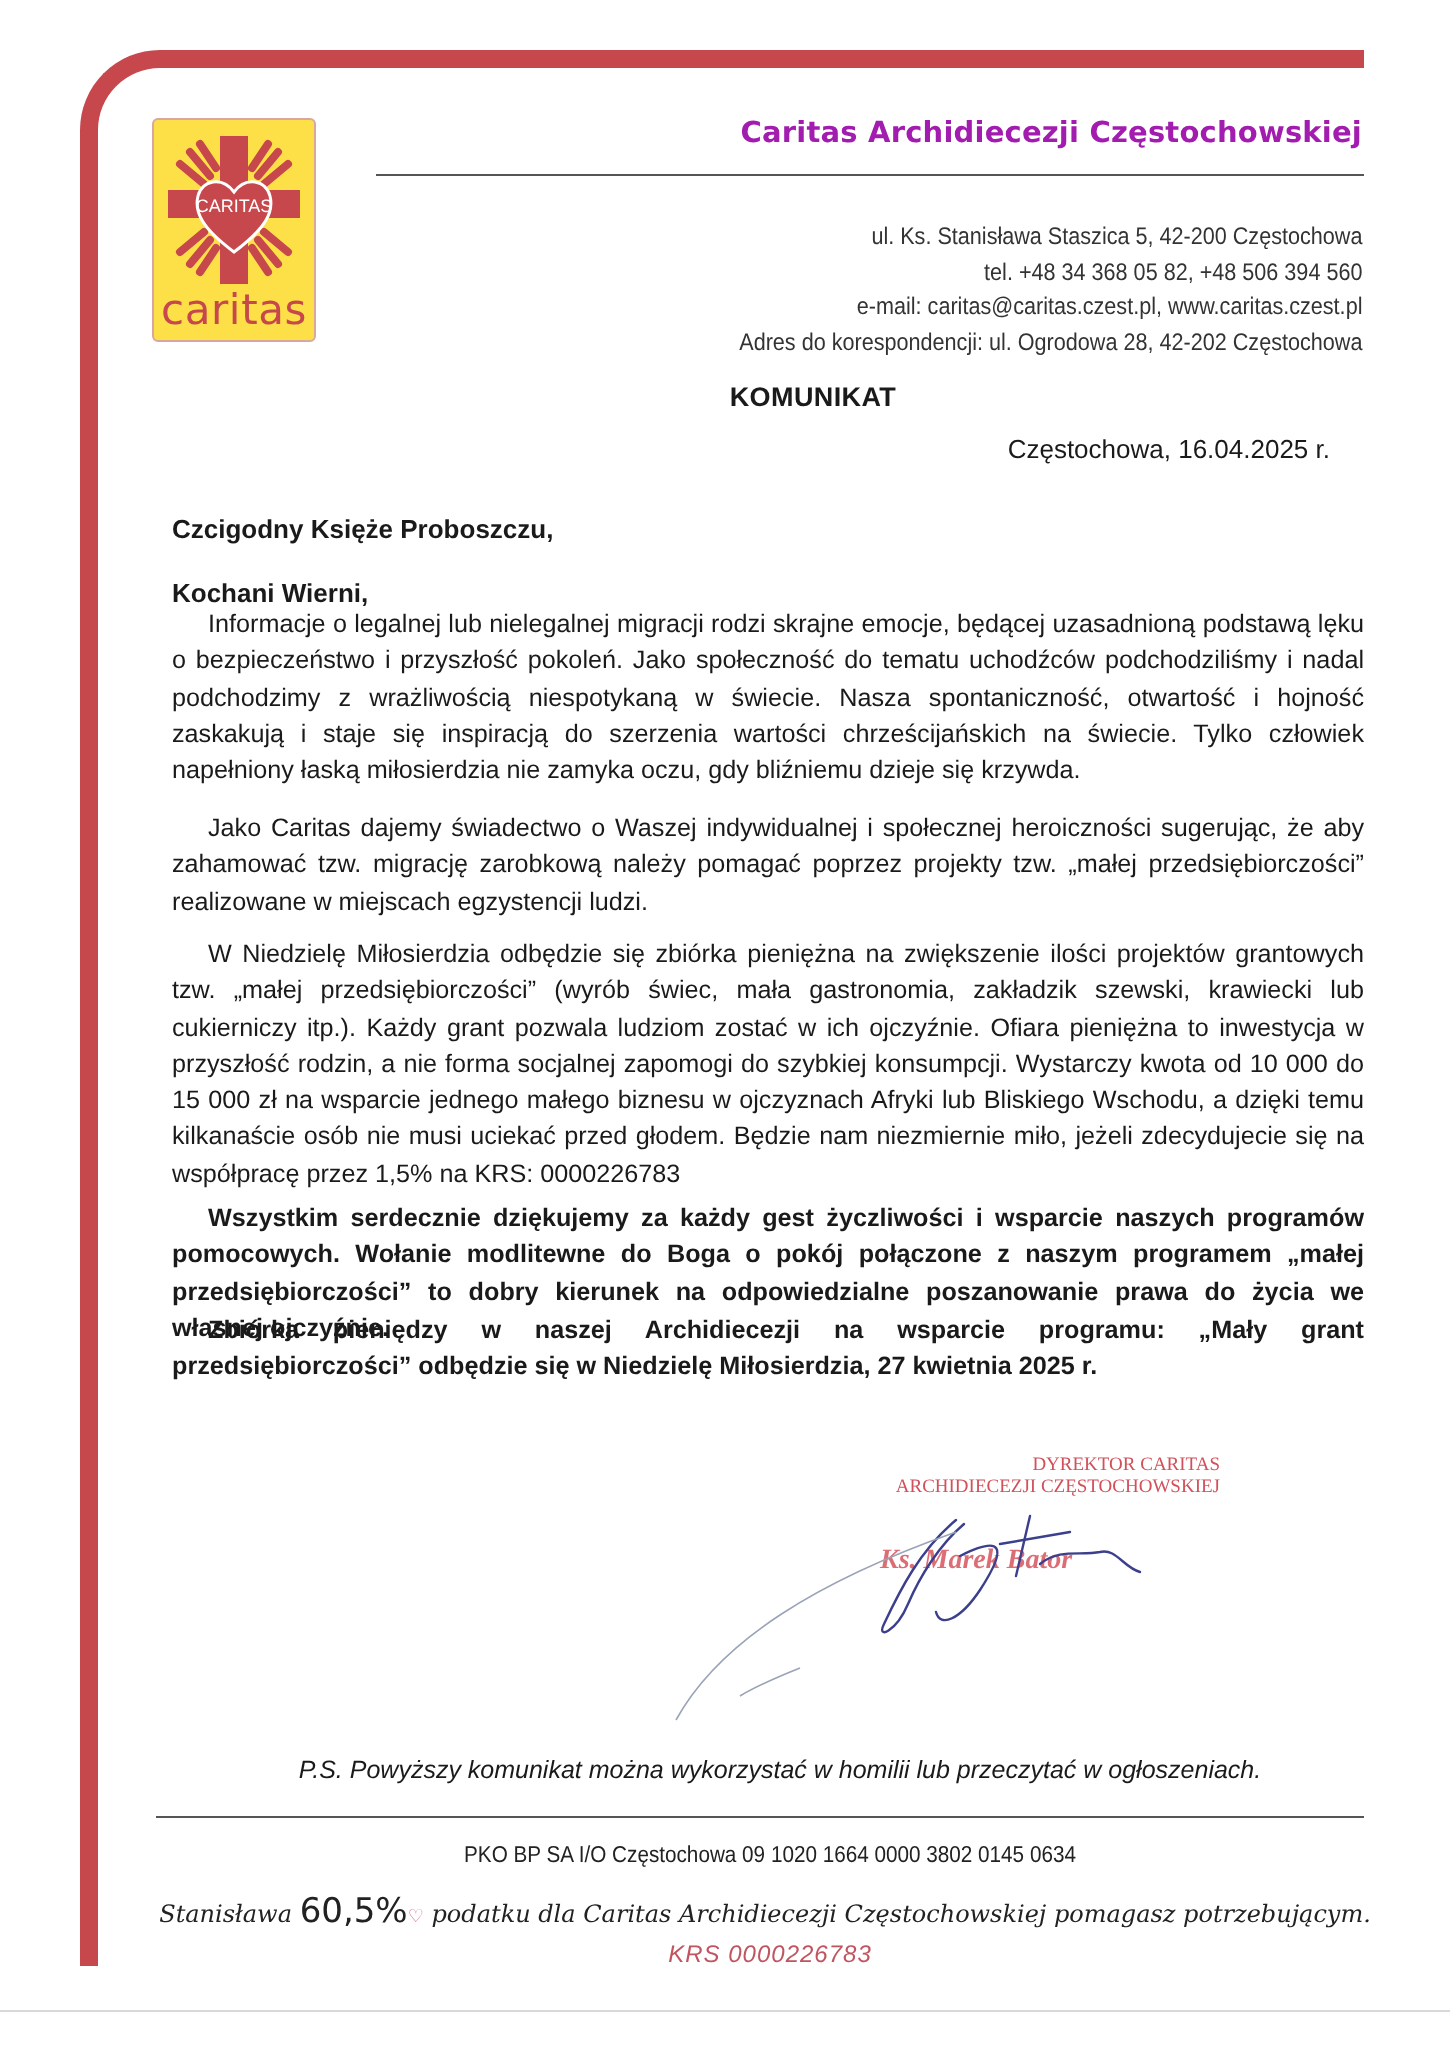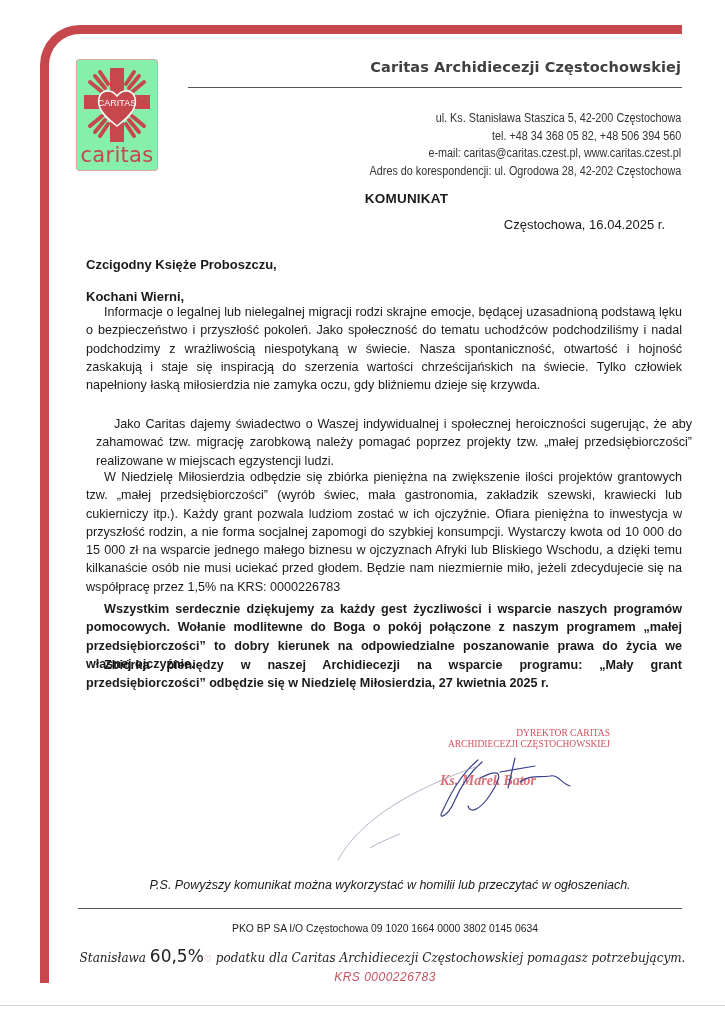--- a/index.html
+++ b/index.html
@@ -14,29 +14,29 @@
     border-top-left-radius: 40px; box-sizing: border-box; height: 960px;
   }
   .frame-bottom-cut {
     position: absolute; left: 40px; top: 983px; width: 12px; height: 10px; background: #fff;
   }
   .bottom-rule {
     position: absolute; left: 0; top: 1005px; width: 725px; height: 1px; background: #d8d8d8;
   }
   .logo {
     position: absolute; left: 76px; top: 59px; width: 82px; height: 112px;
-    border: 1px solid #d9a7a0; border-radius: 3px; box-sizing: border-box; background: #86efac;
+    border: 1px solid #d9a7a0; border-radius: 3px; box-sizing: border-box; background: #fde047;
   }
   .logo svg { position: absolute; left: 4px; top: 6px; }
   .logo-word {
     position: absolute; left: 0; right: 0; top: 83px; text-align: center;
     font-family: "DejaVu Sans", sans-serif; font-size: 21px; color: #c6474c; letter-spacing: 0.3px;
   }
   .org-name {
-    position: absolute; right: 44px; top: 59px; font-size: 14.5px; color: #404040;
+    position: absolute; right: 44px; top: 59px; font-size: 14.5px; color: #a21caf;
     font-family: "DejaVu Sans", sans-serif; font-weight: bold; letter-spacing: 0.1px;
   }
   .header-rule {
     position: absolute; left: 188px; top: 87px; width: 494px; height: 1px; background: #555;
   }
   .address {
     position: absolute; right: 44px; top: 110px; text-align: right;
     font-family: "Liberation Sans Narrow", "Liberation Sans", sans-serif;
     font-size: 12px; line-height: 17.5px; color: #333; transform: scaleX(0.9); transform-origin: right top;
   }
@@ -125,21 +125,21 @@
   <div>Adres do korespondencji: ul. Ogrodowa 28, 42-202 Częstochowa</div>
 </div>
 
 <div class="title">KOMUNIKAT</div>
 <div class="date">Częstochowa, 16.04.2025 r.</div>
 
 <div class="greet" style="top:257px">Czcigodny Księże Proboszczu,</div>
 <div class="greet" style="top:289px">Kochani Wierni,</div>
 
 <p class="body" style="top:303px;margin:0">Informacje o legalnej lub nielegalnej migracji rodzi skrajne emocje, będącej uzasadnioną podstawą lęku o bezpieczeństwo i przyszłość pokoleń. Jako społeczność do tematu uchodźców podchodziliśmy i nadal podchodzimy z wrażliwością niespotykaną w świecie. Nasza spontaniczność, otwartość i hojność zaskakują i staje się inspiracją do szerzenia wartości chrześcijańskich na świecie. Tylko człowiek napełniony łaską miłosierdzia nie zamyka oczu, gdy bliźniemu dzieje się krzywda.</p>
-<p class="body" style="top:405px;margin:10px">Jako Caritas dajemy świadectwo o Waszej indywidualnej i społecznej heroiczności sugerując, że aby zahamować tzw. migrację zarobkową należy pomagać poprzez projekty tzw. „małej przedsiębiorczości” realizowane w miejscach egzystencji ludzi.</p>
+<p class="body" style="top:405px;margin:0">Jako Caritas dajemy świadectwo o Waszej indywidualnej i społecznej heroiczności sugerując, że aby zahamować tzw. migrację zarobkową należy pomagać poprzez projekty tzw. „małej przedsiębiorczości” realizowane w miejscach egzystencji ludzi.</p>
 <p class="body" style="top:468px;margin:0">W Niedzielę Miłosierdzia odbędzie się zbiórka pieniężna na zwiększenie ilości projektów grantowych tzw. „małej przedsiębiorczości” (wyrób świec, mała gastronomia, zakładzik szewski, krawiecki lub cukierniczy itp.). Każdy grant pozwala ludziom zostać w ich ojczyźnie. Ofiara pieniężna to inwestycja w przyszłość rodzin, a nie forma socjalnej zapomogi do szybkiej konsumpcji. Wystarczy kwota od 10 000 do 15 000 zł na wsparcie jednego małego biznesu w ojczyznach Afryki lub Bliskiego Wschodu, a dzięki temu kilkanaście osób nie musi uciekać przed głodem. Będzie nam niezmiernie miło, jeżeli zdecydujecie się na współpracę przez 1,5% na KRS: 0000226783</p>
 <p class="body bold" style="top:600px;margin:0">Wszystkim serdecznie dziękujemy za każdy gest życzliwości i wsparcie naszych programów pomocowych. Wołanie modlitewne do Boga o pokój połączone z naszym programem „małej przedsiębiorczości” to dobry kierunek na odpowiedzialne poszanowanie prawa do życia we własnej ojczyźnie.</p>
 <p class="body bold" style="top:656px;margin:0">Zbiórka pieniędzy w naszej Archidiecezji na wsparcie programu: „Mały grant przedsiębiorczości” odbędzie się w Niedzielę Miłosierdzia, 27 kwietnia 2025 r.</p>
 
 <div class="stamp">
   <div>DYREKTOR CARITAS</div>
   <div>ARCHIDIECEZJI CZĘSTOCHOWSKIEJ</div>
 </div>
 <div class="stamp-name">Ks. Marek Bator</div>
 <svg class="signature" width="260" height="120" viewBox="0 0 260 120">

